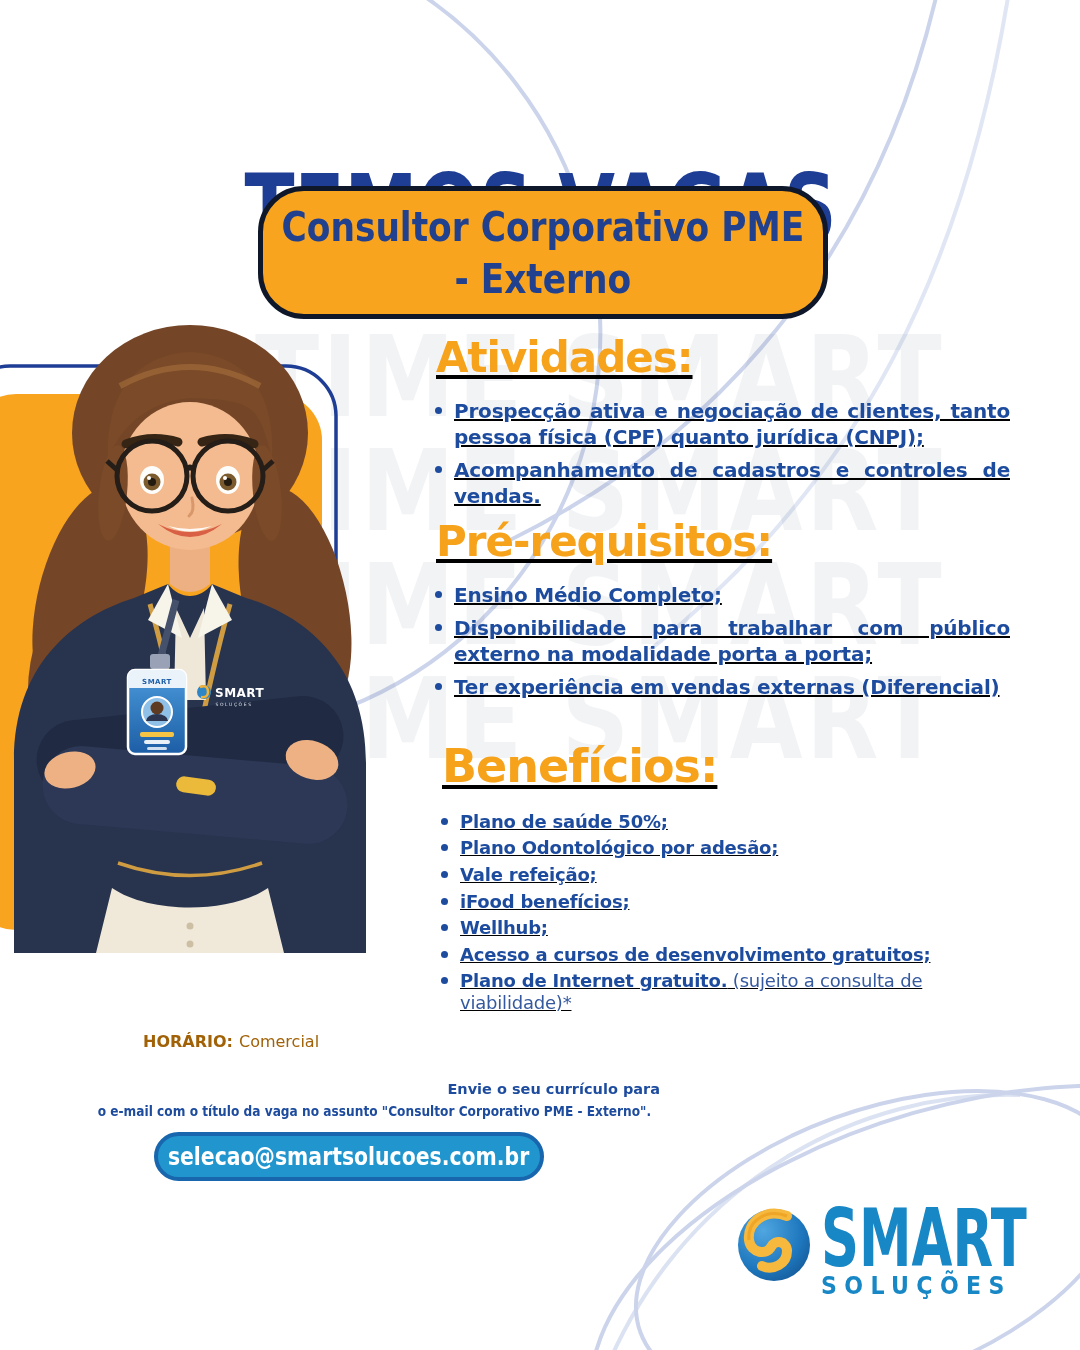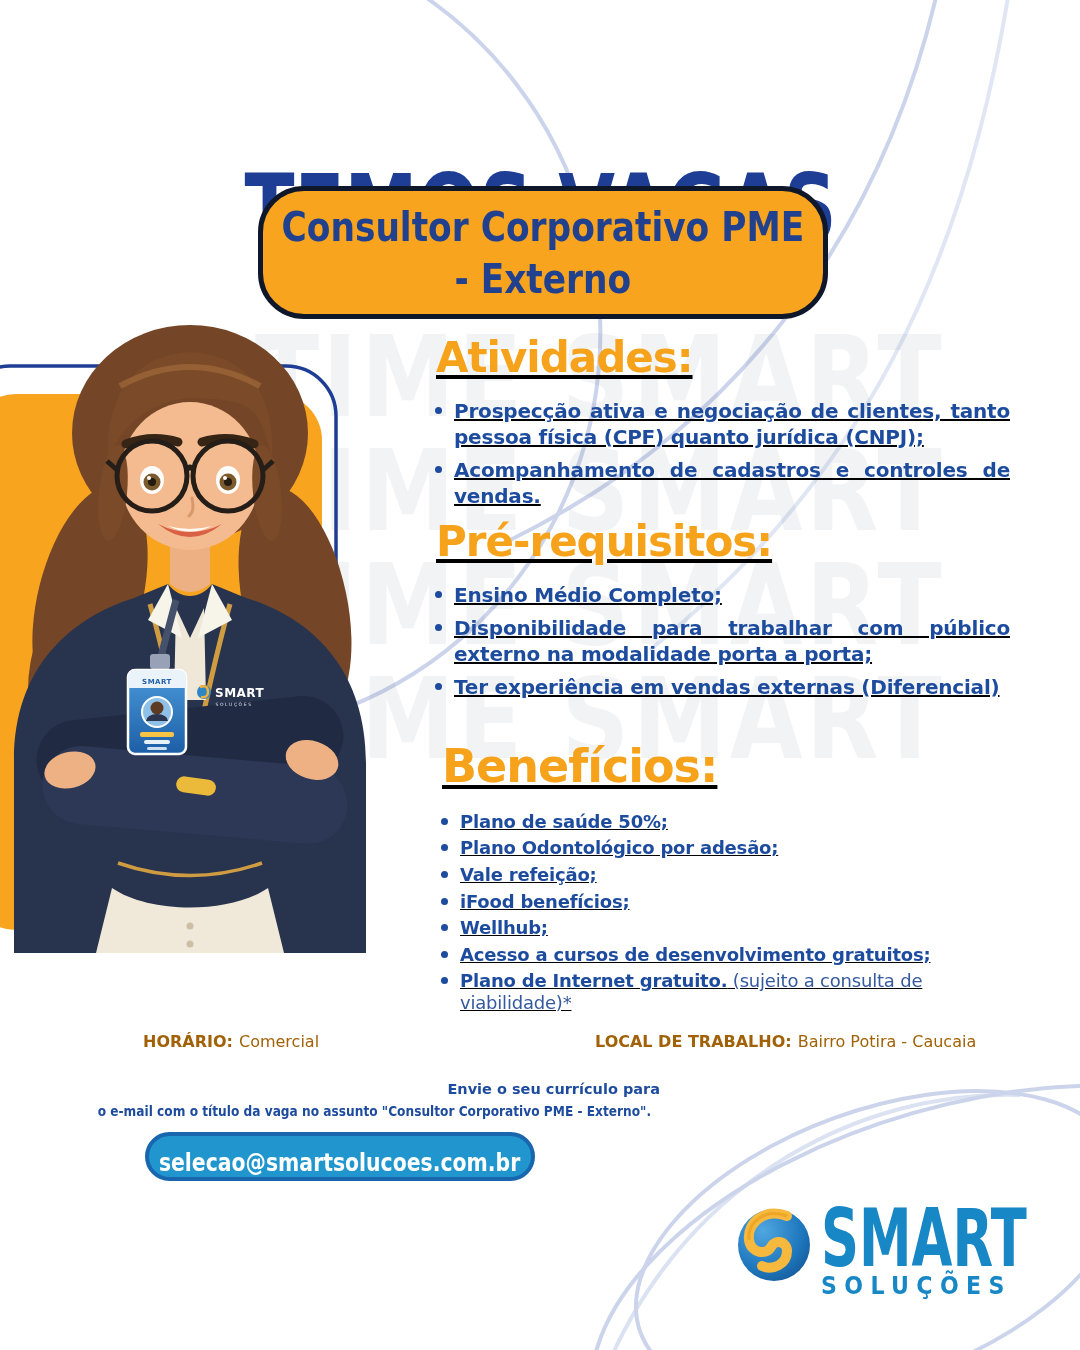--- a/index.html
+++ b/index.html
@@ -43,23 +43,23 @@
   .detail{position:absolute;top:1032px;z-index:3;color:#a16207;font-size:16px;}
   .detail .lbl{font-weight:800;}
   .detail .val{font-weight:400;margin-left:6px;}
   .detail-horario{left:143px;}
   .detail-local{left:595px;}
   
   .apply{position:absolute;left:45px;top:1078px;width:615px;z-index:3;text-align:right;
     color:#1d4b9e;font-weight:700;font-size:14.5px;line-height:1.55;}
   .apply .l2 .squish{transform:scaleX(0.84);}
   
-  .email-pill{position:absolute;left:145px;top:1132px;width:390px;height:49px;z-index:3;
+  .email-pill{position:absolute;left:154px;top:1132px;width:390px;height:49px;z-index:3;
     background:#2196ce;border:4px solid #1766ae;border-radius:28px;box-sizing:border-box;
-    display:flex;align-items:flex-end;justify-content:center;cursor:pointer;}
+    display:flex;align-items:center;justify-content:center;cursor:pointer;}
   .email-pill span{color:#ffffff;font-weight:800;font-size:24px;transform:scaleX(0.85);white-space:nowrap;display:inline-block;}
   
   .brand{position:absolute;left:735px;top:1206px;z-index:3;display:flex;align-items:flex-start;}
   .brand-sphere{width:78px;height:78px;}
   .brand-text{margin-left:8px;display:flex;flex-direction:column;align-items:flex-start;}
   .brand-name{color:#1787c5;font-weight:800;font-size:80px;line-height:0.82;letter-spacing:0px;
     display:inline-block;transform:scaleX(0.66);transform-origin:left;white-space:nowrap;}
   .brand-sub{color:#1787c5;font-weight:700;font-size:24px;letter-spacing:8px;line-height:1;margin-top:2px;
     display:inline-block;transform:scaleX(0.92);transform-origin:left;white-space:nowrap;}
 </style>
@@ -224,23 +224,20 @@
       <li>iFood benefícios;</li>
       <li>Wellhub;</li>
       <li>Acesso a cursos de desenvolvimento gratuitos;</li>
       <li><span>Plano de Internet gratuito.</span><span class="note"> (sujeito a consulta de viabilidade)*</span></li>
     </ul>
   </div>
 
   <div class="detail detail-horario">
     <span class="lbl">HORÁRIO:</span><span class="val">Comercial</span>
   </div>
-  <div class="detail detail-local">
-    <span class="lbl">LOCAL DE TRABALHO:</span><span class="val">Bairro Potira - Caucaia</span>
-  </div>
 
   <div class="apply">
     <div class="l1">Envie o seu currículo para</div>
     <div class="l2"><span class="squish">o e-mail com o título da vaga no assunto "Consultor Corporativo PME - Externo".</span></div>
   </div>
 
   <div class="email-pill">
     <span>selecao@smartsolucoes.com.br</span>
   </div>
 

